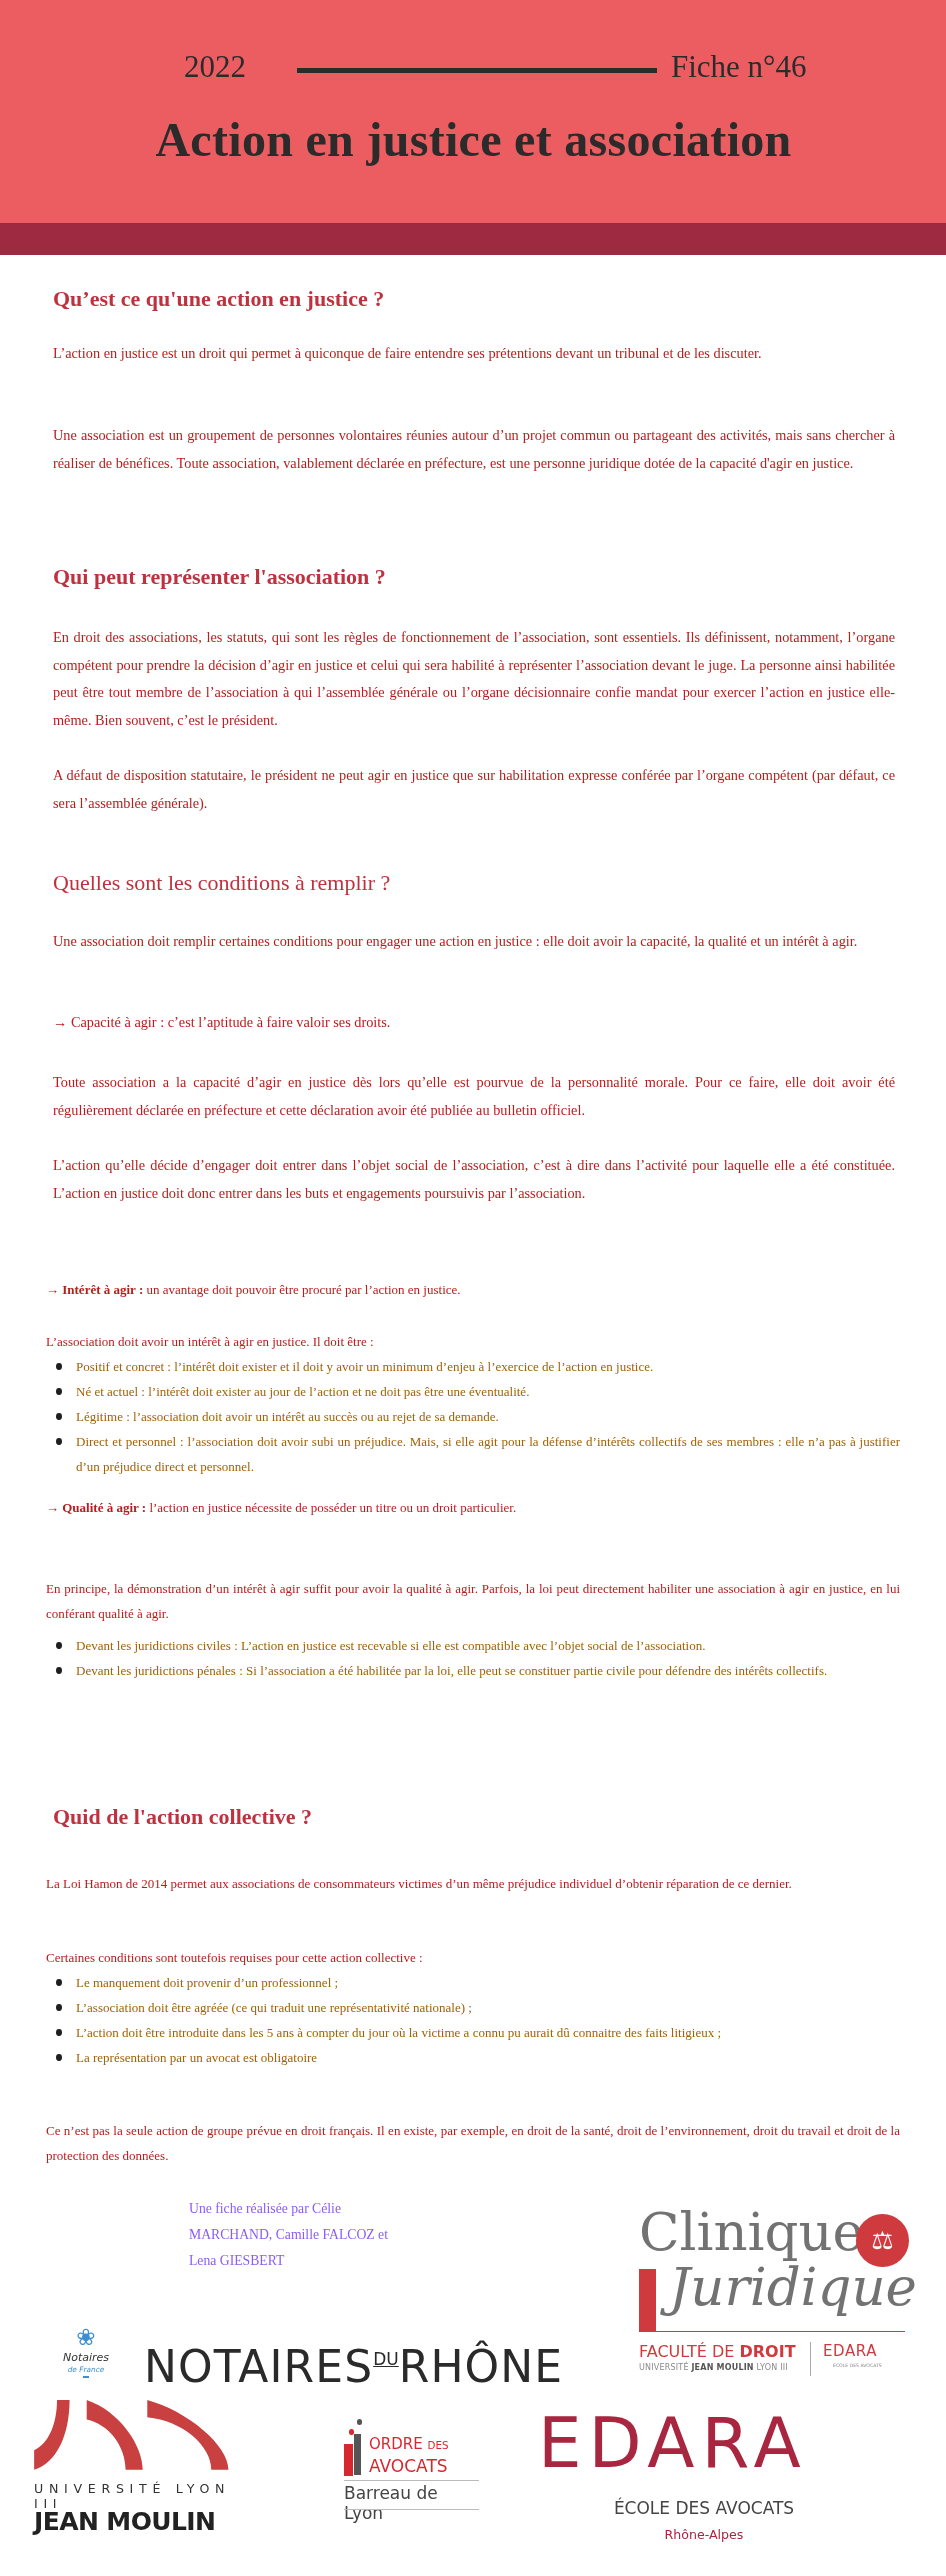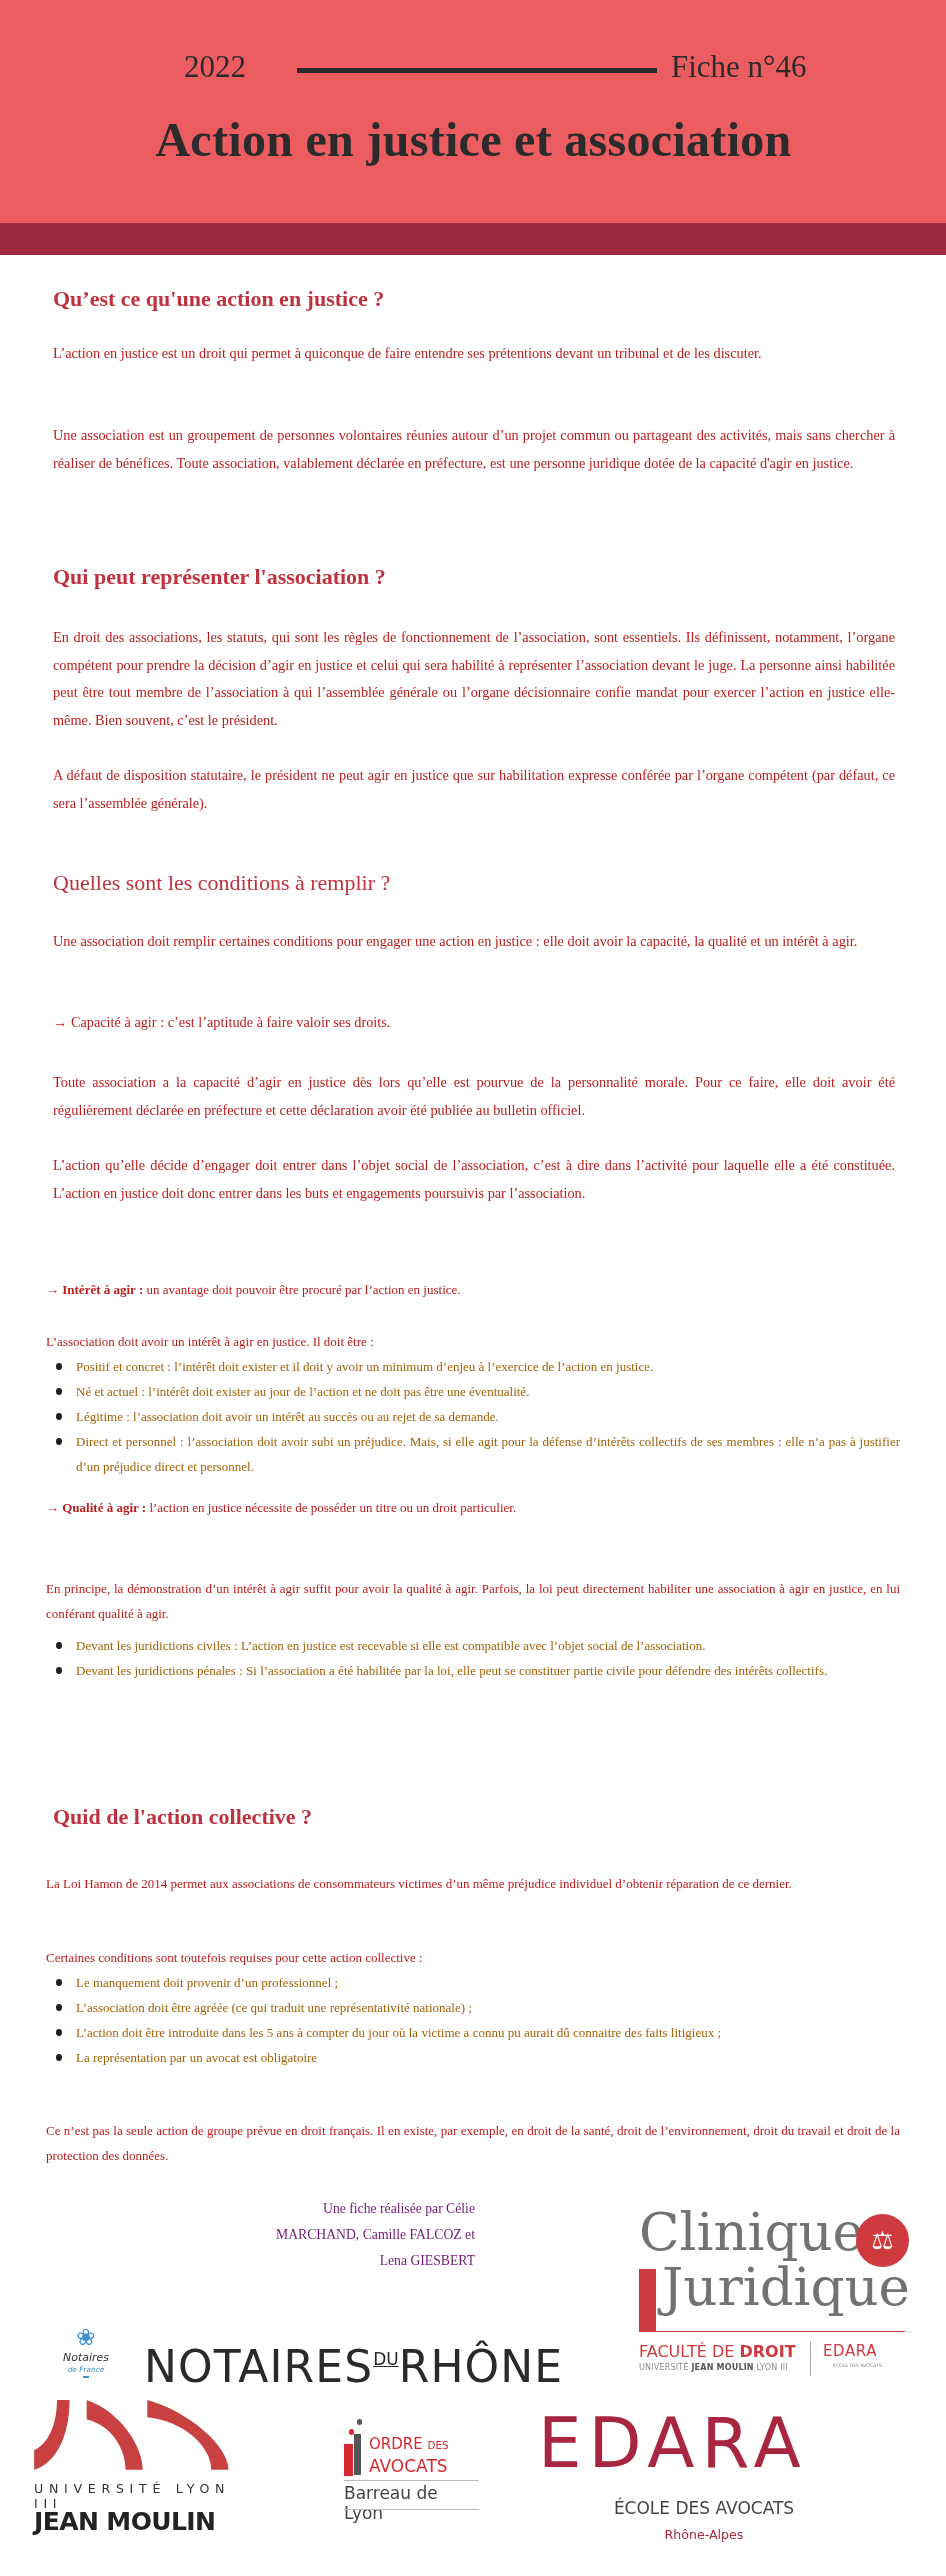--- a/index.html
+++ b/index.html
@@ -52,30 +52,30 @@
     position: absolute; left: 46px; width: 854px; margin: 0; padding: 0; list-style: none;
     font-size: 13px; line-height: 25px; color: #a16207;
   }
   .bullets li { position: relative; padding-left: 30px; text-align: justify; }
   .bullets li .dot {
     position: absolute; left: 10.3px; top: 9.2px; width: 5.7px; height: 6.9px; border-radius: 50%; background: #1f1f1f;
   }
   .bold { font-weight: bold; }
 
   .credits {
-    position: absolute; left: 189px; width: 286px; top: 2196px; text-align: right;
-    font-size: 13.7px; line-height: 26px; color: #701a75;
+    position: absolute; left: 189px; width: 286px; top: 2196px; text-align: left;
+    font-size: 13.7px; line-height: 26px; color: #8b5cf6;
   }
 
   
   .logo { position: absolute; }
   .clinique { left: 639px; top: 2205px; width: 252px; height: 172px; }
   .clinique .word { position: absolute; font-family: "DejaVu Serif", serif; color: #727272; font-size: 53px; line-height: 53px; }
   .clinique .w1 { left: 0; top: 0; }
-  .clinique .w2 { left: 23px; top: 55px; }
+  .clinique .w2 { left: 30px; top: 55px; font-style: italic; }
   .clinique .seal { position: absolute; left: 217px; top: 9.2px; width: 53px; height: 53px; border-radius: 50%; background: #CF3A3E; color: #fff; text-align: center; line-height: 53px; font-size: 25px; }
   .clinique .redbar { position: absolute; left: 0; top: 64px; width: 17px; height: 63px; background: #CF3A3E; }
   .clinique .redline { position: absolute; left: 0; top: 126px; width: 266px; height: 1.1px; background: #CF3A3E; }
   .clinique .fac { position: absolute; left: 0; top: 137px; font-family: "DejaVu Sans", sans-serif; font-size: 16px; color: #CF3A3E; }
   .clinique .fac b { font-weight: bold; }
   .clinique .univ { position: absolute; left: 0; top: 158px; font-family: "DejaVu Sans", sans-serif; font-size: 8px; color: #8a8a8a; letter-spacing: 0.2px; }
   .clinique .univ b { color: #555; }
   .clinique .sep { position: absolute; left: 171px; top: 137px; width: 1.1px; height: 34px; background: #aaa; }
   .clinique .edara-s { position: absolute; left: 184px; top: 137px; font-family: "DejaVu Sans", sans-serif; font-size: 15px; color: #CF3A3E; letter-spacing: 0.6px; }
   .clinique .edara-sub { position: absolute; left: 194px; top: 158px; font-family: "DejaVu Sans", sans-serif; font-size: 4.6px; color: #888; }

